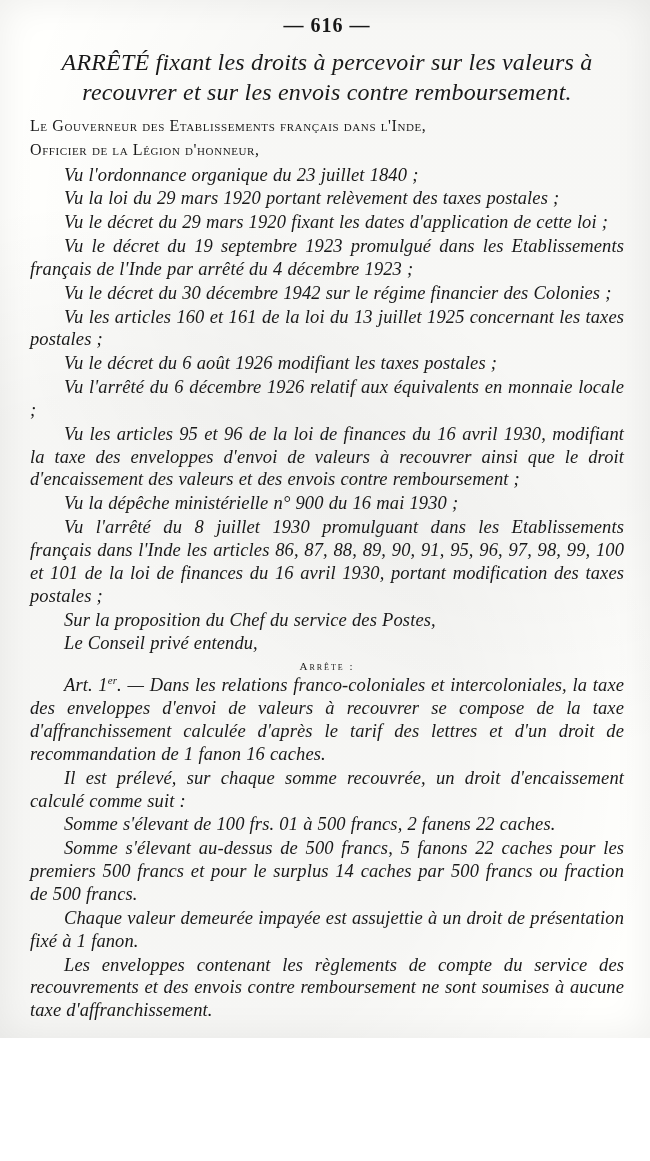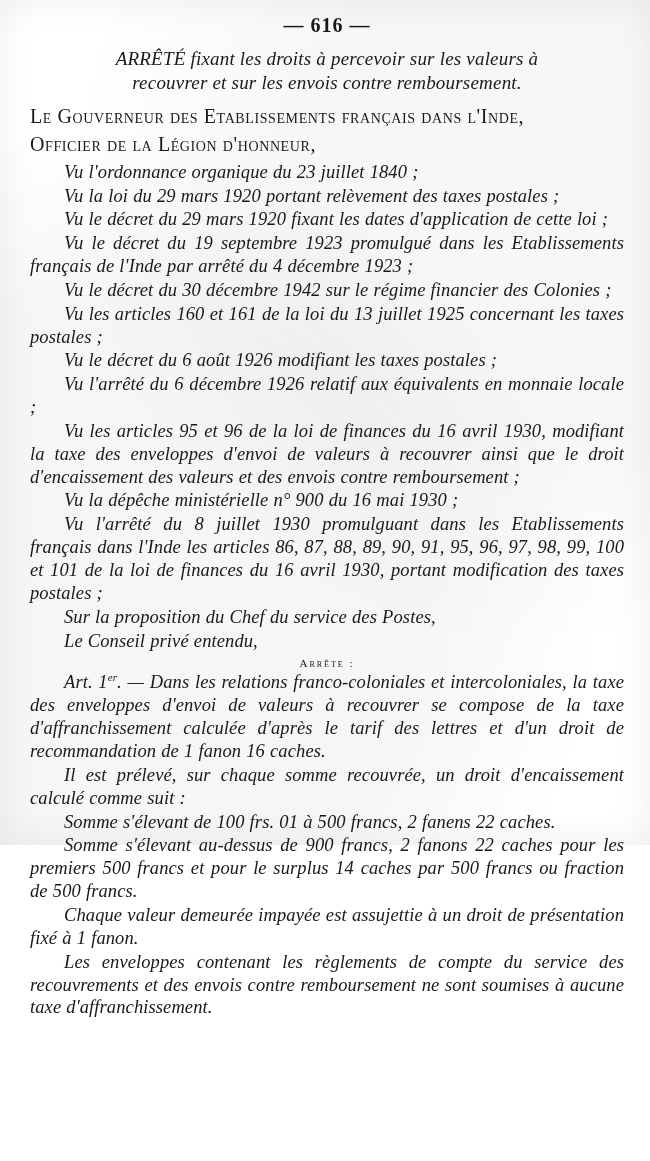--- a/index.html
+++ b/index.html
@@ -10,46 +10,46 @@
   body {
     width: 650px;
     height: 1161px;
     font-family: "Liberation Serif", serif;
     color: #1b1b1b;
     overflow: hidden;
   }
   .page {
     position: relative;
     width: 650px;
-    height: 845px;
+    height: 1038px;
     box-sizing: border-box;
     padding: 14px 26px 0 30px;
     background:
       radial-gradient(circle at 18% 72%, rgba(0,0,0,0.035) 0 38%, rgba(0,0,0,0) 60%),
       radial-gradient(circle at 82% 22%, rgba(0,0,0,0.03) 0 30%, rgba(0,0,0,0) 55%),
       #fdfdfb;
     filter: contrast(1.02);
   }
   .page-number {
     text-align: center;
     font-size: 20px;
     letter-spacing: 1px;
     margin: 0 0 10px 0;
     font-weight: 600;
   }
   .title {
     text-align: center;
     font-style: italic;
-    font-size: 19px;
+    font-size: 24px;
     line-height: 1.26;
     margin: 0 6px 9px 6px;
     letter-spacing: 0.2px;
   }
   .preamble {
-    font-size: 20px;
+    font-size: 16px;
     line-height: 1.22;
     margin: 0 0 4px 0;
     letter-spacing: 0.2px;
   }
   .smallcaps {
     font-variant: small-caps;
     letter-spacing: 0.6px;
   }
   p.para {
     font-size: 18.5px;
@@ -109,17 +109,17 @@
   <p class="para">Vu l'arrêté du 8 juillet 1930 promulguant dans les Etablissements français dans l'Inde les articles 86, 87, 88, 89, 90, 91, 95, 96, 97, 98, 99, 100 et 101 de la loi de finances du 16 avril 1930, portant modification des taxes postales ;</p>
   <p class="para">Sur la proposition du Chef du service des Postes,</p>
   <p class="para">Le Conseil privé entendu,</p>
 
   <div class="section-head">Arrête :</div>
 
   <p class="para"><span>Art. 1</span><span class="sup">er</span><span>. — Dans les relations franco-coloniales et intercoloniales, la taxe des enveloppes d'envoi de valeurs à recouvrer se compose de la taxe d'affranchissement calculée d'après le tarif des lettres et d'un droit de recommandation de 1 fanon 16 caches.</span></p>
 
   <p class="para">Il est prélevé, sur chaque somme recouvrée, un droit d'encaissement calculé comme suit :</p>
   <p class="para">Somme s'élevant de 100 frs. 01 à 500 francs, 2 fanens 22 caches.</p>
-  <p class="para">Somme s'élevant au-dessus de 900 francs, 2 fanons 22 caches pour les premiers 500 francs et pour le surplus 14 caches par 500 francs ou fraction de 500 francs.</p>
+  <p class="para">Somme s'élevant au-dessus de 500 francs, 5 fanons 22 caches pour les premiers 500 francs et pour le surplus 14 caches par 500 francs ou fraction de 500 francs.</p>
   <p class="para">Chaque valeur demeurée impayée est assujettie à un droit de présentation fixé à 1 fanon.</p>
   <p class="para">Les enveloppes contenant les règlements de compte du service des recouvrements et des envois contre remboursement ne sont soumises à aucune taxe d'affranchissement.</p>
 
 </div>
 
 </body></html>

